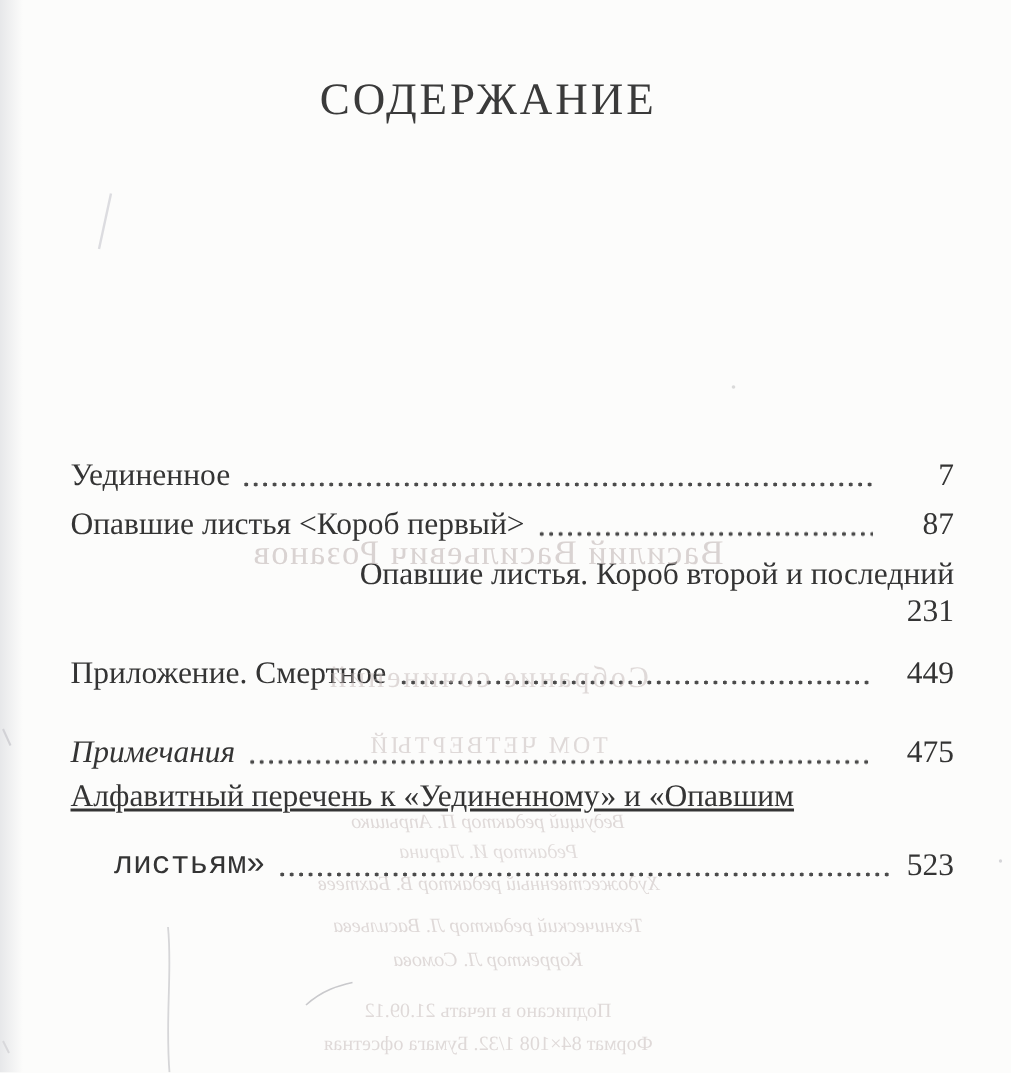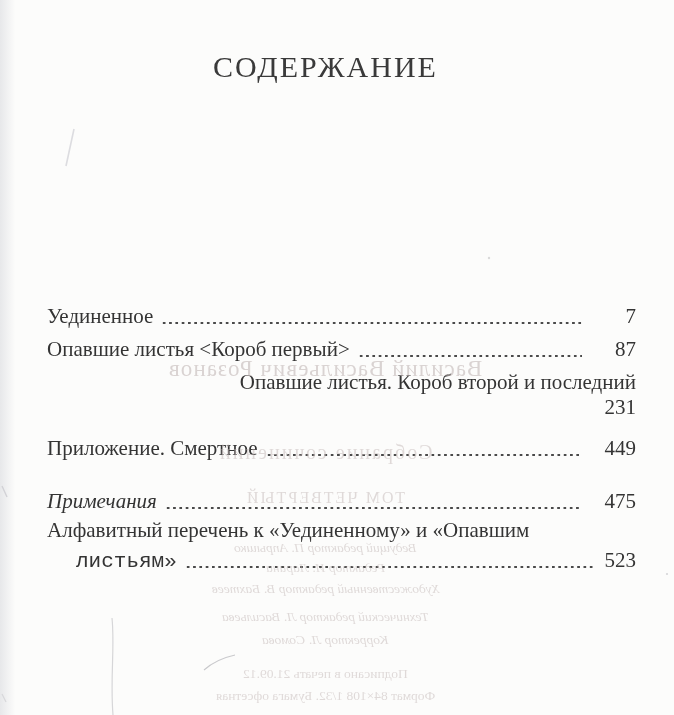--- a/index.html
+++ b/index.html
@@ -30,21 +30,21 @@
     display:flex;align-items:flex-end;
     height:26px;font-size:21px;color:#343434;
     white-space:nowrap;
   }
   
   .toc-row:nth-child(1){margin-bottom:7px;}
   .toc-row:nth-child(2){margin-bottom:8px;}
   .toc-row:nth-child(3){margin-bottom:39px;flex-direction:column;}
   .toc-row:nth-child(4){margin-bottom:27px;}
   .toc-row:nth-child(5){margin-bottom:3px;}
-  .toc-row:nth-child(6){margin-bottom:4px;}
+  .toc-row:nth-child(6){margin-bottom:20px;text-decoration:underline;}
   .toc-row.italic .label{font-style:italic;text-align:center;}
   .toc-row.indent .label{margin-left:29px;font-family:Liberation Mono, monospace;}
   .label{flex:0 0 auto;}
   .leader{
     flex:1 1 auto;height:26px;margin-left:8px;
     background-image:radial-gradient(circle, #4a4a4a 1.15px, rgba(0,0,0,0) 1.5px);
     background-size:6.3px 6px;
     background-repeat:repeat-x;
     background-position:left 0 bottom 3px;
   }

